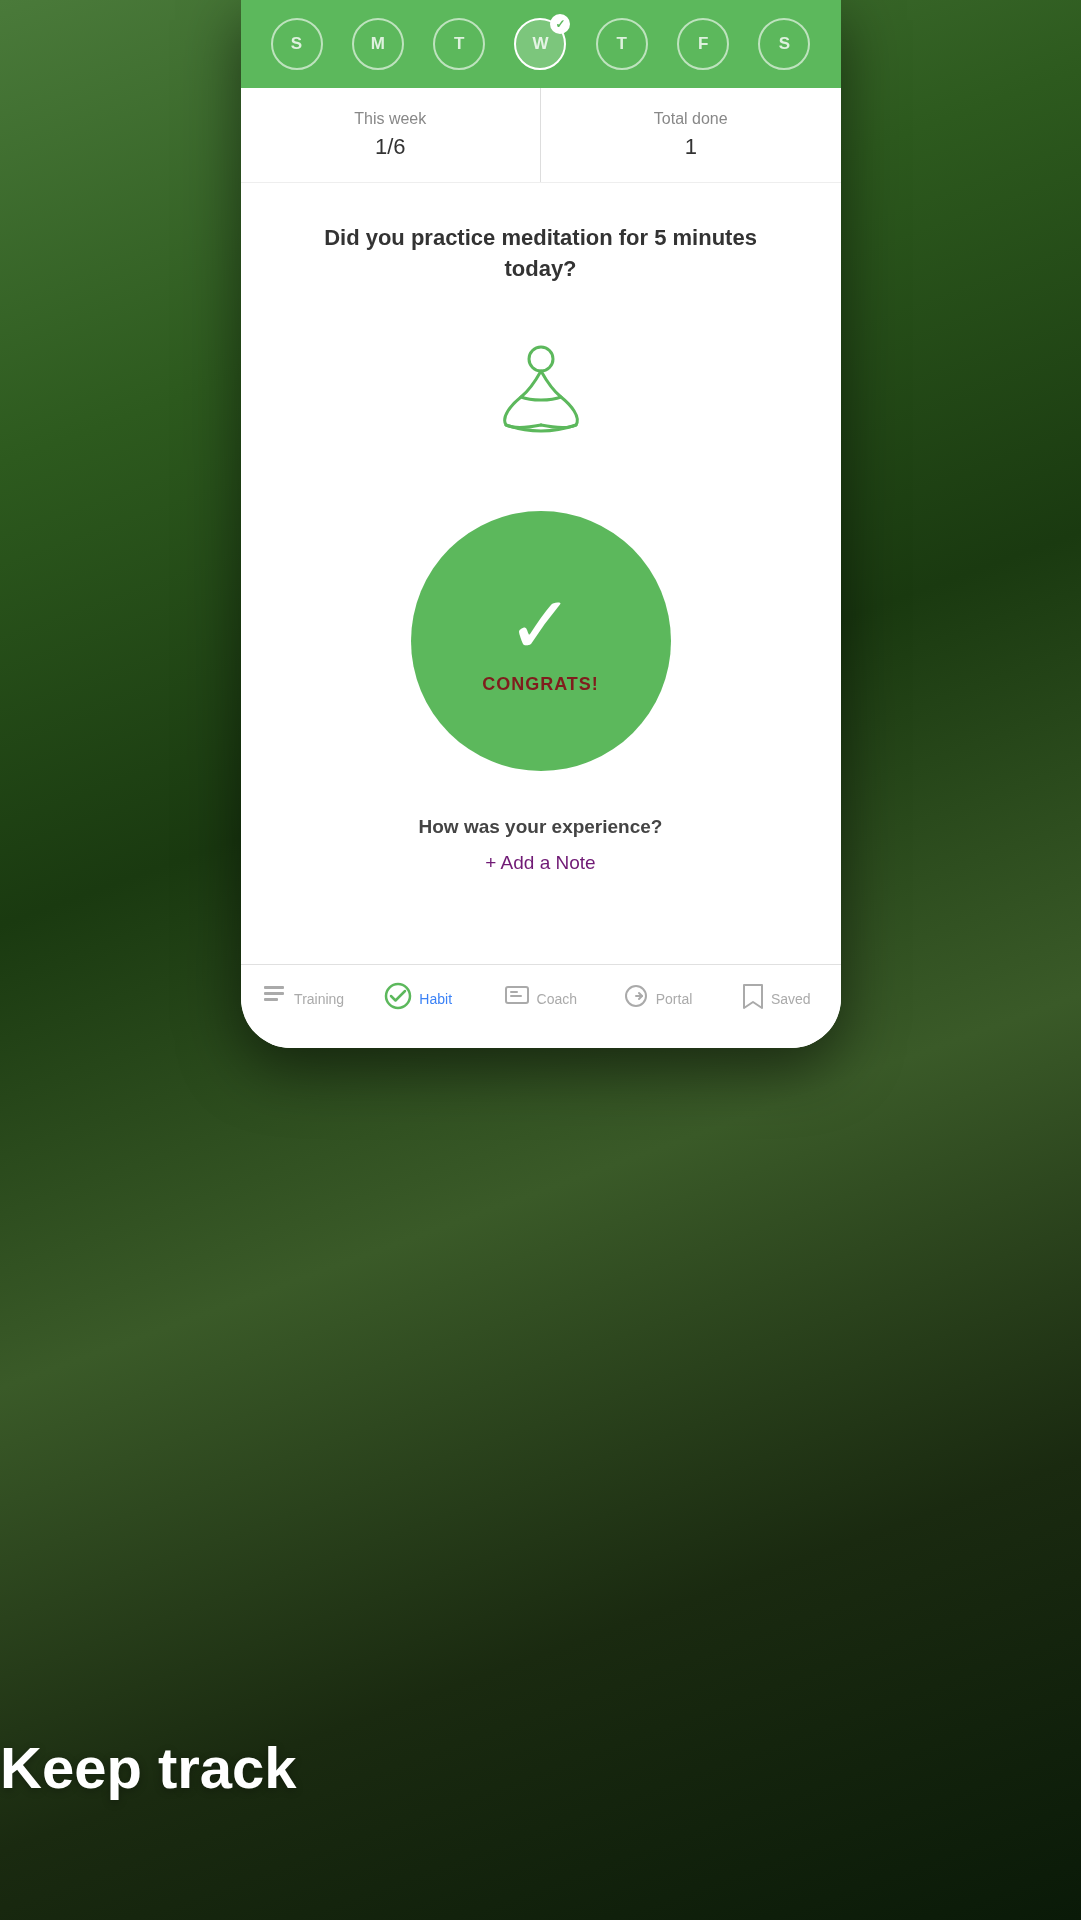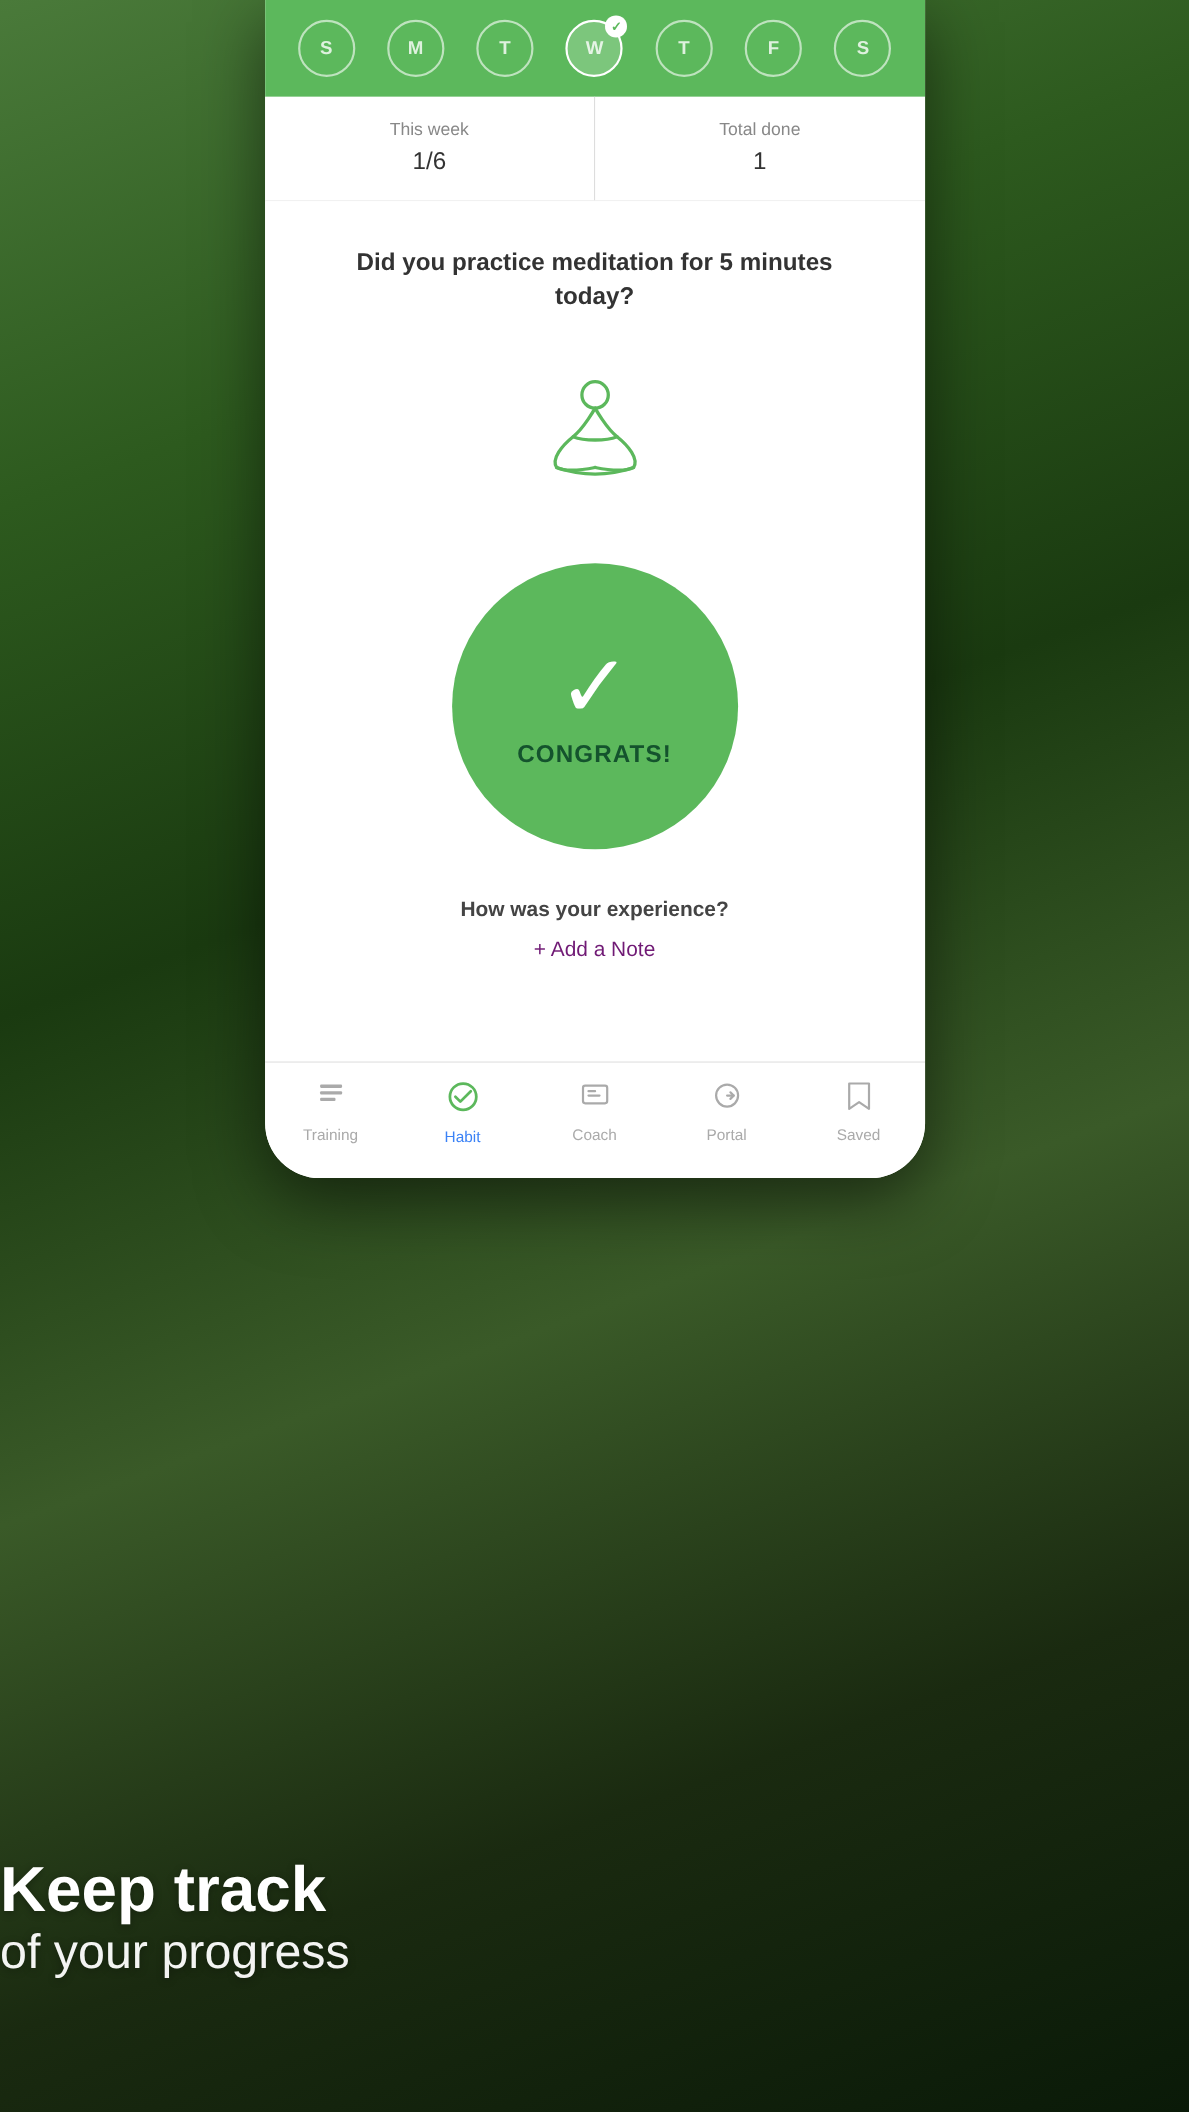--- a/index.html
+++ b/index.html
@@ -150,22 +150,22 @@
     }
 
     .congrats-check {
       font-size: 80px;
       color: #fff;
       line-height: 1;
       margin-bottom: 8px;
     }
 
     .congrats-text {
-      font-size: 22px;
-      color: #14532d;
+      font-size: 18px;
+      color: #7f1d1d;
       font-weight: 700;
       letter-spacing: 1px;
     }
 
     
     .experience-label {
       font-size: 19px;
       color: #444;
       font-weight: 600;
       margin-bottom: 14px;
@@ -187,21 +187,21 @@
     .tab-bar {
       background: #fff;
       border-top: 1px solid #e0e0e0;
       display: flex;
       justify-content: space-around;
       padding: 16px 0 30px;
     }
 
     .tab-item {
       display: flex;
-      flex-direction: column;
+      flex-direction: row;
       align-items: center;
       gap: 6px;
       cursor: pointer;
       min-width: 80px;
     }
 
     .tab-icon {
       font-size: 26px;
       color: #aaa;
     }
@@ -368,14 +368,13 @@
         </svg>
       </span>
       <span class="tab-label">Saved</span>
     </div>
 
   </div>
 </div>
 
 <div class="bottom-text">
   <div class="headline">Keep track</div>
-  <div class="subline">of your progress</div>
 </div>
 
 </body></html>

